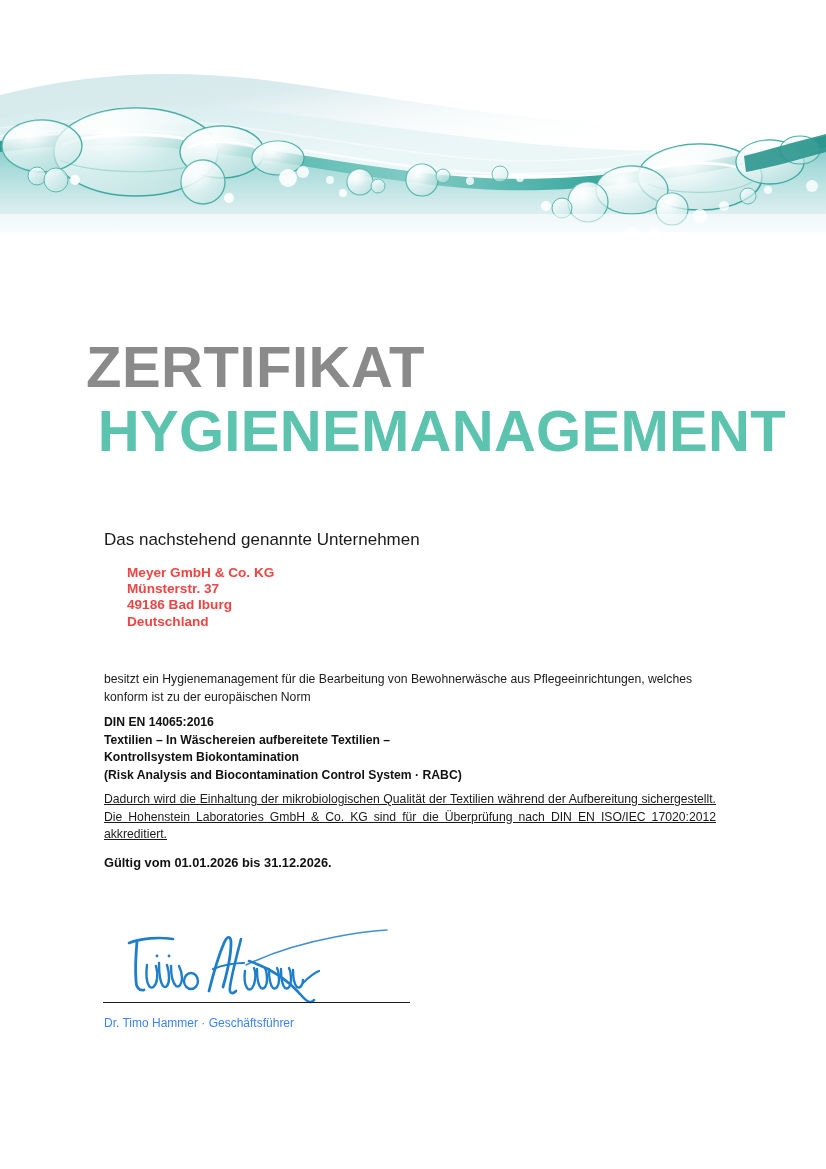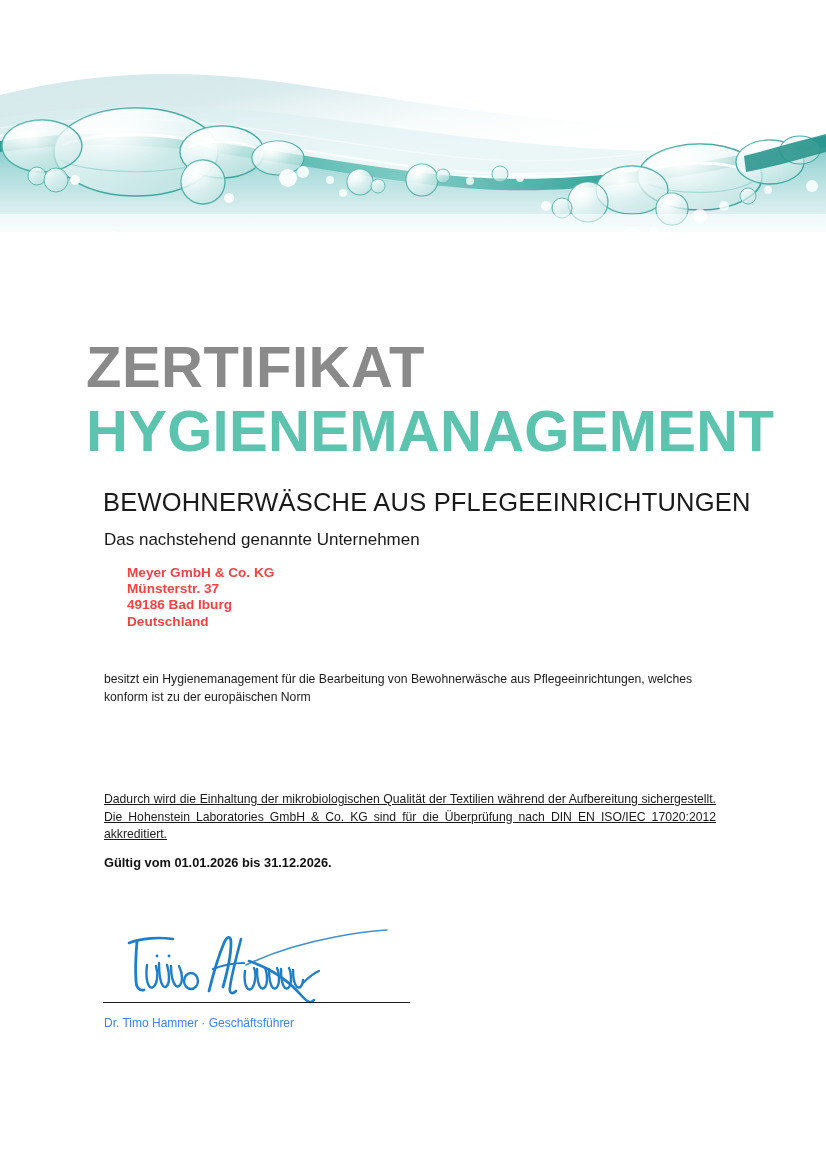--- a/index.html
+++ b/index.html
@@ -48,20 +48,21 @@
   }
   .title-line2 {
     font-size: 58px;
     font-weight: bold;
     letter-spacing: 0.3px;
     color: #5cc3ae;
     line-height: 1.0;
     margin: 0;
     margin-top: 6px;
     white-space: nowrap;
+    text-align: right;
   }
 
   .subtitle {
     position: absolute;
     left: 103px;
     top: 488px;
     font-size: 25.5px;
     font-weight: normal;
     letter-spacing: 0.2px;
     color: #1a1a1a;
@@ -314,33 +315,38 @@
         <rect x="0" y="232" width="826" height="18" fill="#ffffff" opacity="0.9"></rect>
       </g>
     </svg>
   </div>
 
   <div class="title-block">
     <div class="title-line1">ZERTIFIKAT</div>
     <div class="title-line2"><span>HYGIENE</span><span>MANAGEMENT</span></div>
   </div>
 
-  <div class="subtitle">BEWOHNERWÄSCHE AUS PFLEGEEINRICHTUNGEN</div>
 
   <div class="intro-line">Das nachstehend genannte Unternehmen</div>
 
   <div class="company-block">
     <div>Meyer GmbH &amp; Co. KG</div>
     <div>Münsterstr. 37</div>
     <div>49186 Bad Iburg</div>
     <div>Deutschland</div>
   </div>
 
   <div class="conform-para">besitzt ein Hygienemanagement für die Bearbeitung von Bewohnerwäsche aus Pflegeeinrichtungen, welches konform ist zu der europäischen Norm</div>
 
+  <div class="norm-block">
+    <div>DIN EN 14065:2016</div>
+    <div>Textilien – In Wäschereien aufbereitete Textilien –</div>
+    <div>Kontrollsystem Biokontamination</div>
+    <div>(Risk Analysis and Biocontamination Control System · RABC)</div>
+  </div>
 
   <div class="accred-para">Dadurch wird die Einhaltung der mikrobiologischen Qualität der Textilien während der Aufbereitung sichergestellt. Die Hohenstein Laboratories GmbH &amp; Co. KG sind für die Überprüfung nach DIN EN ISO/IEC 17020:2012 akkreditiert.</div>
 
   <div class="validity">Gültig vom 01.01.2026 bis 31.12.2026.</div>
 
   <div id="signature-area">
     <svg width="320" height="80" viewBox="0 0 320 80" xmlns="http://www.w3.org/2000/svg">
       <g fill="none" stroke="#1f7ec8" stroke-linecap="round" stroke-linejoin="round">
 
         <path d="M26,18 C38,13 56,12 70,14" stroke-width="2.6"></path>

